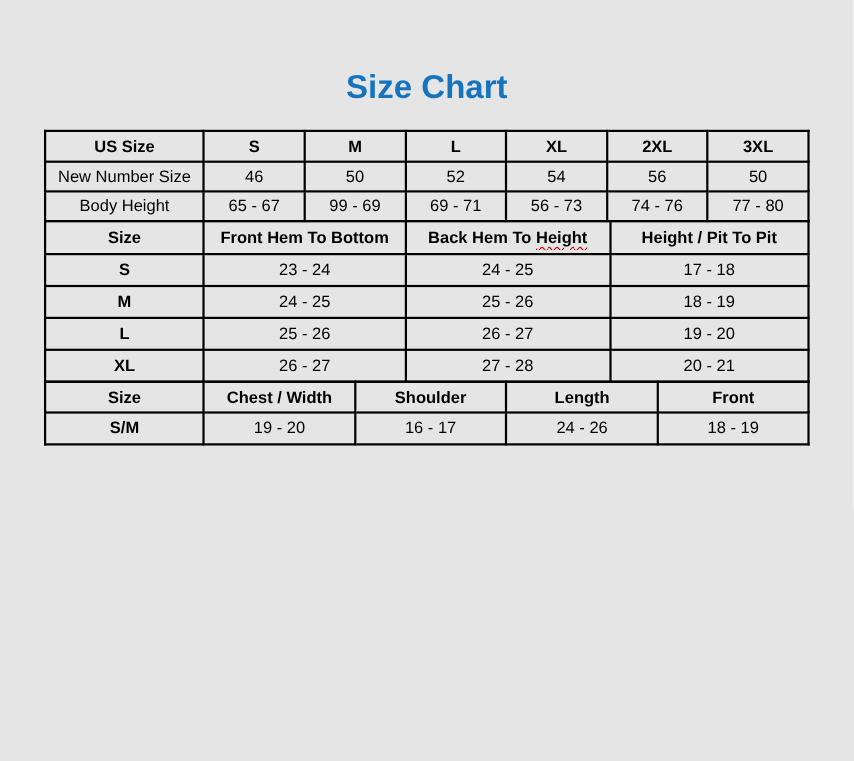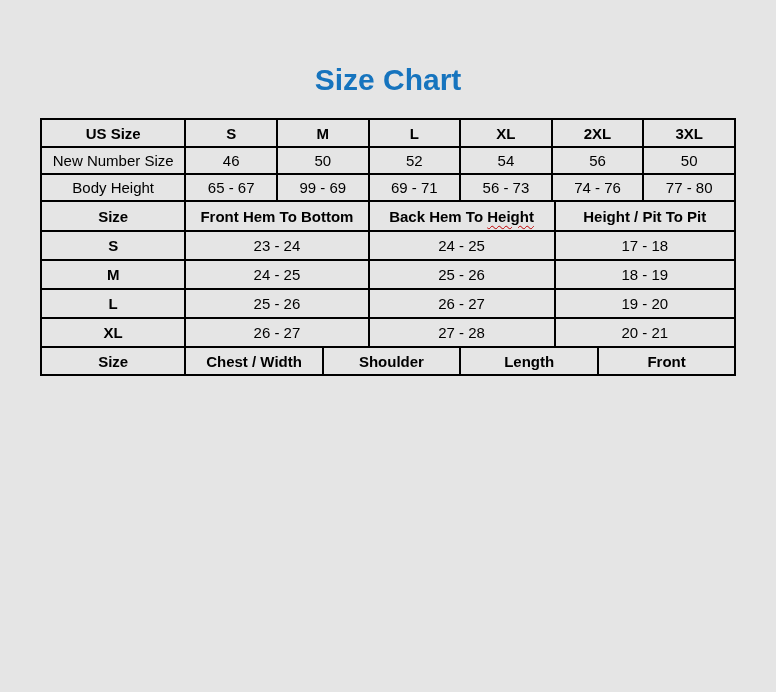--- a/index.html
+++ b/index.html
@@ -174,17 +174,24 @@
           <col style="width:19.7%">
       </colgroup>
       <tbody>
       <tr class="head">
         <th>Size</th>
         <th>Chest / Width</th>
         <th>Shoulder</th>
         <th>Length</th>
         <th>Front</th>
       </tr>
+      <tr class="datarow">
+        <td class="rowlabel-bold">S/M</td>
+        <td>19 - 20</td>
+        <td>16 - 17</td>
+        <td>24 - 26</td>
+        <td>18 - 19</td>
+      </tr>
     </tbody>
       </table>
 
   </div>
 </div>
 
 </body></html>

